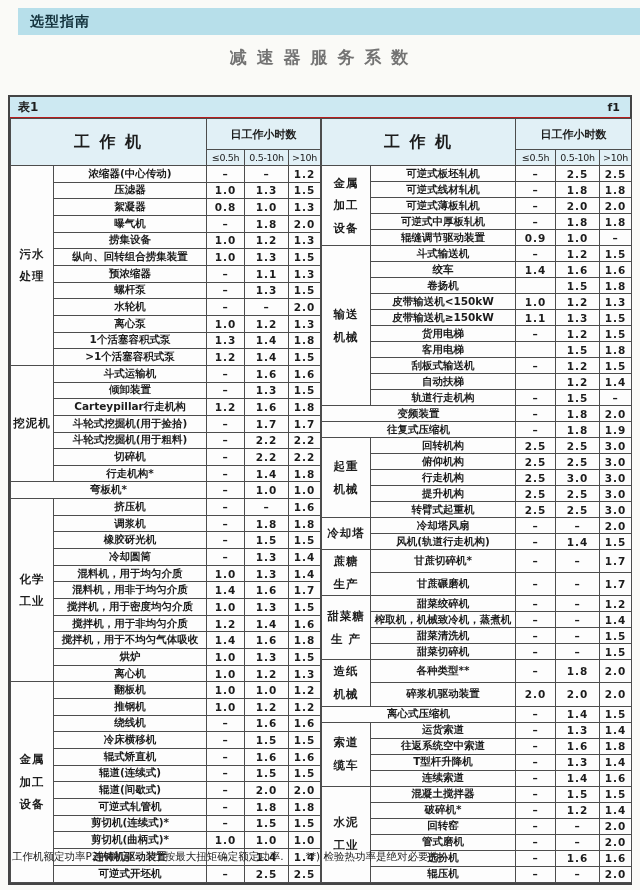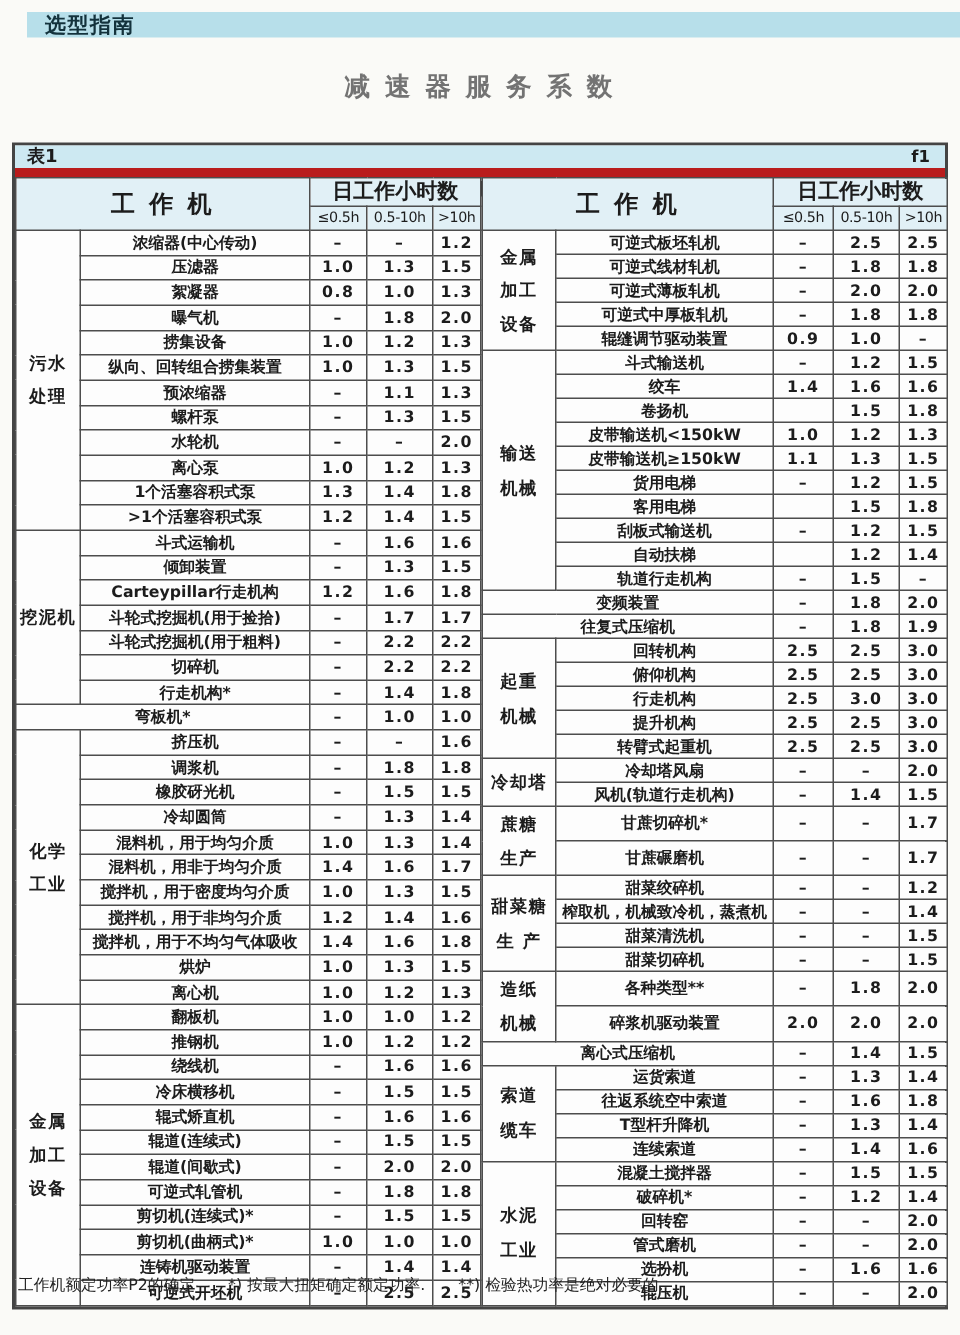--- a/index.html
+++ b/index.html
@@ -6,42 +6,42 @@
   html,body { width:640px; }
   body {
     width:640px; height:890px;
     background:#fafaf7;
     font-family:"DejaVu Sans","Liberation Sans",sans-serif;
     color:#1c1c1c;
     position:relative;
     overflow:hidden;
   }
   .banner {
-    position:absolute; top:8px; left:18px; right:0; height:17px;
+    position:absolute; top:8px; left:18px; right:0; height:27px;
     background:#b7dfea;
     display:flex; align-items:center;
     padding-left:12px;
     font-size:14px; font-weight:700; color:#13323c;
     letter-spacing:1px;
   }
   .page-title {
     position:absolute; top:46px; left:0; width:100%;
     text-align:center;
     font-size:17px; font-weight:700; letter-spacing:2px; color:#737373;
   }
   .table-wrap {
     position:absolute; top:95px; left:8px; width:624px;
     border:2px solid #444;
     background:#fdfdfd;
   }
   .strip {
     height:21px;
     background:#cde9f2;
     display:flex; align-items:center;
-    border-bottom:6px solid #b91c1c;
+    border-bottom:1px solid #b91c1c;
     font-weight:700; font-size:12px;
   }
   .strip .lbl { width:90px; padding-left:8px; }
   .strip .mid { flex:1; text-align:center; letter-spacing:3px;margin-top:43px; }
   .strip .cor { width:90px; text-align:right; padding-right:10px; font-size:11px; }
   .halves { display:flex; }
   table.half {
     border-collapse:collapse;
     table-layout:fixed;
     width:310px;
@@ -50,21 +50,21 @@
   table.half td, table.half th {
     border:1px solid #4d4d4d;
     overflow:hidden;
     white-space:nowrap;
   }
   table.half th {
     background:#e1f0f6;
     font-weight:700;
   }
   th.th-machine { font-size:16px; letter-spacing:2px; }
-  th.th-hours  { font-size:14px; height:17px; }
+  th.th-hours  { font-size:11px; height:31px; }
   tr.hour-row th { font-size:9.5px; height:16px; letter-spacing:-0.3px; font-weight:400; }
   table.half-0 col.c-cat { width:43px; }
   table.half-0 col.c-mach{ width:153px; }
   table.half-0 col.c-v1  { width:38px; }
   table.half-0 col.c-v2  { width:44px; }
   table.half-0 col.c-v3  { width:32px; }
   table.half-1 col.c-cat { width:49px; }
   table.half-1 col.c-mach{ width:145px; }
   table.half-1 col.c-v1  { width:40px; }
   table.half-1 col.c-v2  { width:44px; }

